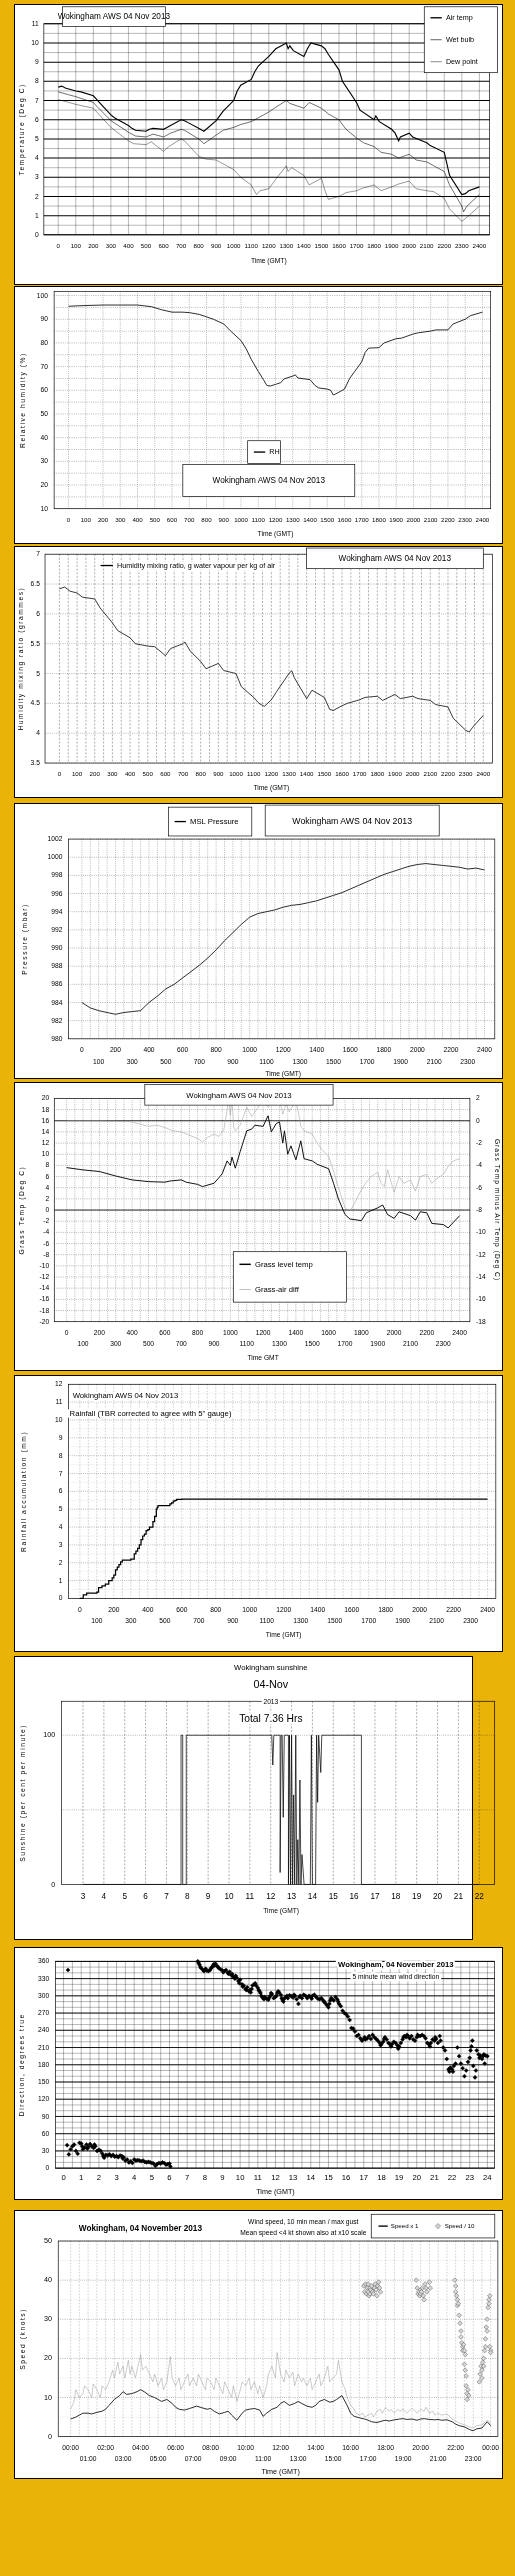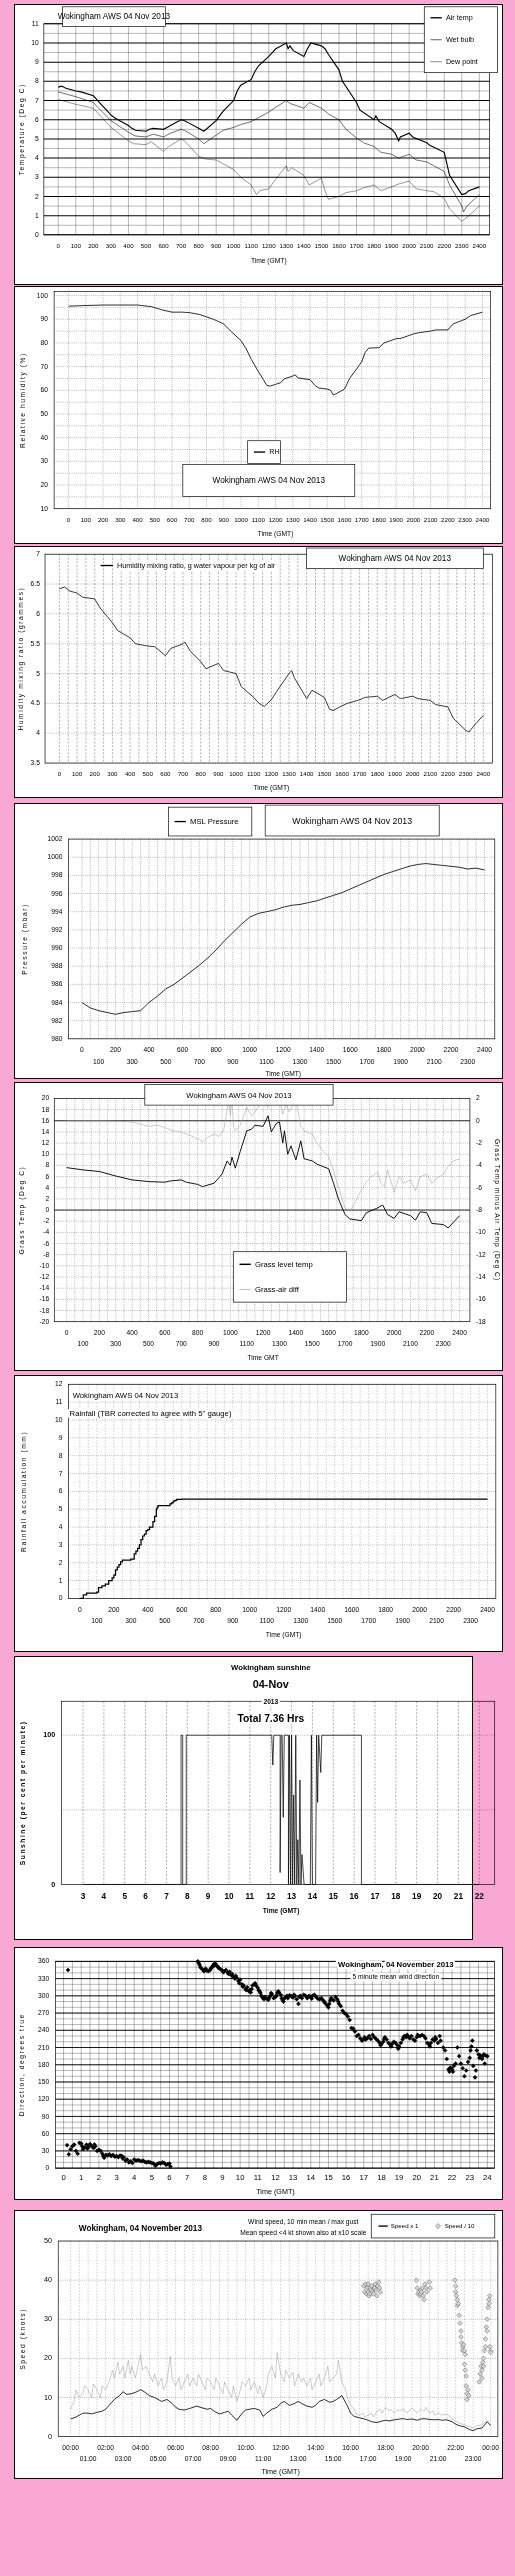--- a/index.html
+++ b/index.html
@@ -1,16 +1,16 @@
 <!DOCTYPE html>
 <html style="font-size:8.2px"><head>
 <meta charset="utf-8">
 <style>
   html,body{margin:0;padding:0;background:#fff;}
-  #page{position:relative;width:515px;height:2576px;background:#f9a8d4;overflow:hidden;
+  #page{position:relative;width:515px;height:2576px;background:#eab308;overflow:hidden;
         font-family:"Liberation Sans",sans-serif;}
   .panel{position:absolute;background:#fff;border:1px solid #000;box-sizing:border-box;}
   .panel svg{display:block;}
   svg text{font-family:"Liberation Sans",sans-serif;fill:#000;}
   .halo{paint-order:stroke;stroke:#fff;stroke-width:9px;stroke-linejoin:round;}
   .gthin{stroke:#000;stroke-width:.55;}
   .gbold{stroke:#000;stroke-width:2;}
   .gb18{stroke:#000;stroke-width:1.7;}
   .gdot{stroke:#000;stroke-width:.9;stroke-dasharray:1 2.6;}
   .gdot2{stroke:#666;stroke-width:.5;stroke-dasharray:1 2.6;}
@@ -764,21 +764,21 @@
           <text x="786" y="458" font-size="13" text-anchor="middle">2000</text>
           <text x="819" y="480" font-size="13" text-anchor="middle">2100</text>
           <text x="852" y="458" font-size="13" text-anchor="middle">2200</text>
           <text x="885" y="480" font-size="13" text-anchor="middle">2300</text>
           <text x="918" y="458" font-size="13" text-anchor="middle">2400</text>
         </g>
         <text x="522" y="506" font-size="13" text-anchor="middle">Time (GMT)</text>
         <text x="22" y="224" font-size="13" text-anchor="middle" letter-spacing="3" transform="rotate(-90 22 224)">Rainfall accumulation (mm)</text>
       </svg>
     </section>
-  <section class="panel" style="top: 1656px; left: 14.4px; width: 459px; height: 284px; font-weight: bold;">
+  <section class="panel" style="top: 1656px; left: 14.4px; width: 459px; height: 284px;">
       <svg id="c6" width="487" height="282" viewBox="0 0 946 548">
         <g>
           <line x1="90" y1="297" x2="932" y2="297" class="gdot"></line>
           <line x1="90" y1="152" x2="932" y2="152" class="gdot"></line>
           <line x1="132" y1="86" x2="132" y2="442" class="gdash"></line>
           <line x1="172.5263157894737" y1="86" x2="172.5263157894737" y2="442" class="gdash"></line>
           <line x1="213.05263157894737" y1="86" x2="213.05263157894737" y2="442" class="gdash"></line>
           <line x1="253.57894736842104" y1="86" x2="253.57894736842104" y2="442" class="gdash"></line>
           <line x1="294.10526315789474" y1="86" x2="294.10526315789474" y2="442" class="gdash"></line>
           <line x1="334.63157894736844" y1="86" x2="334.63157894736844" y2="442" class="gdash"></line>

